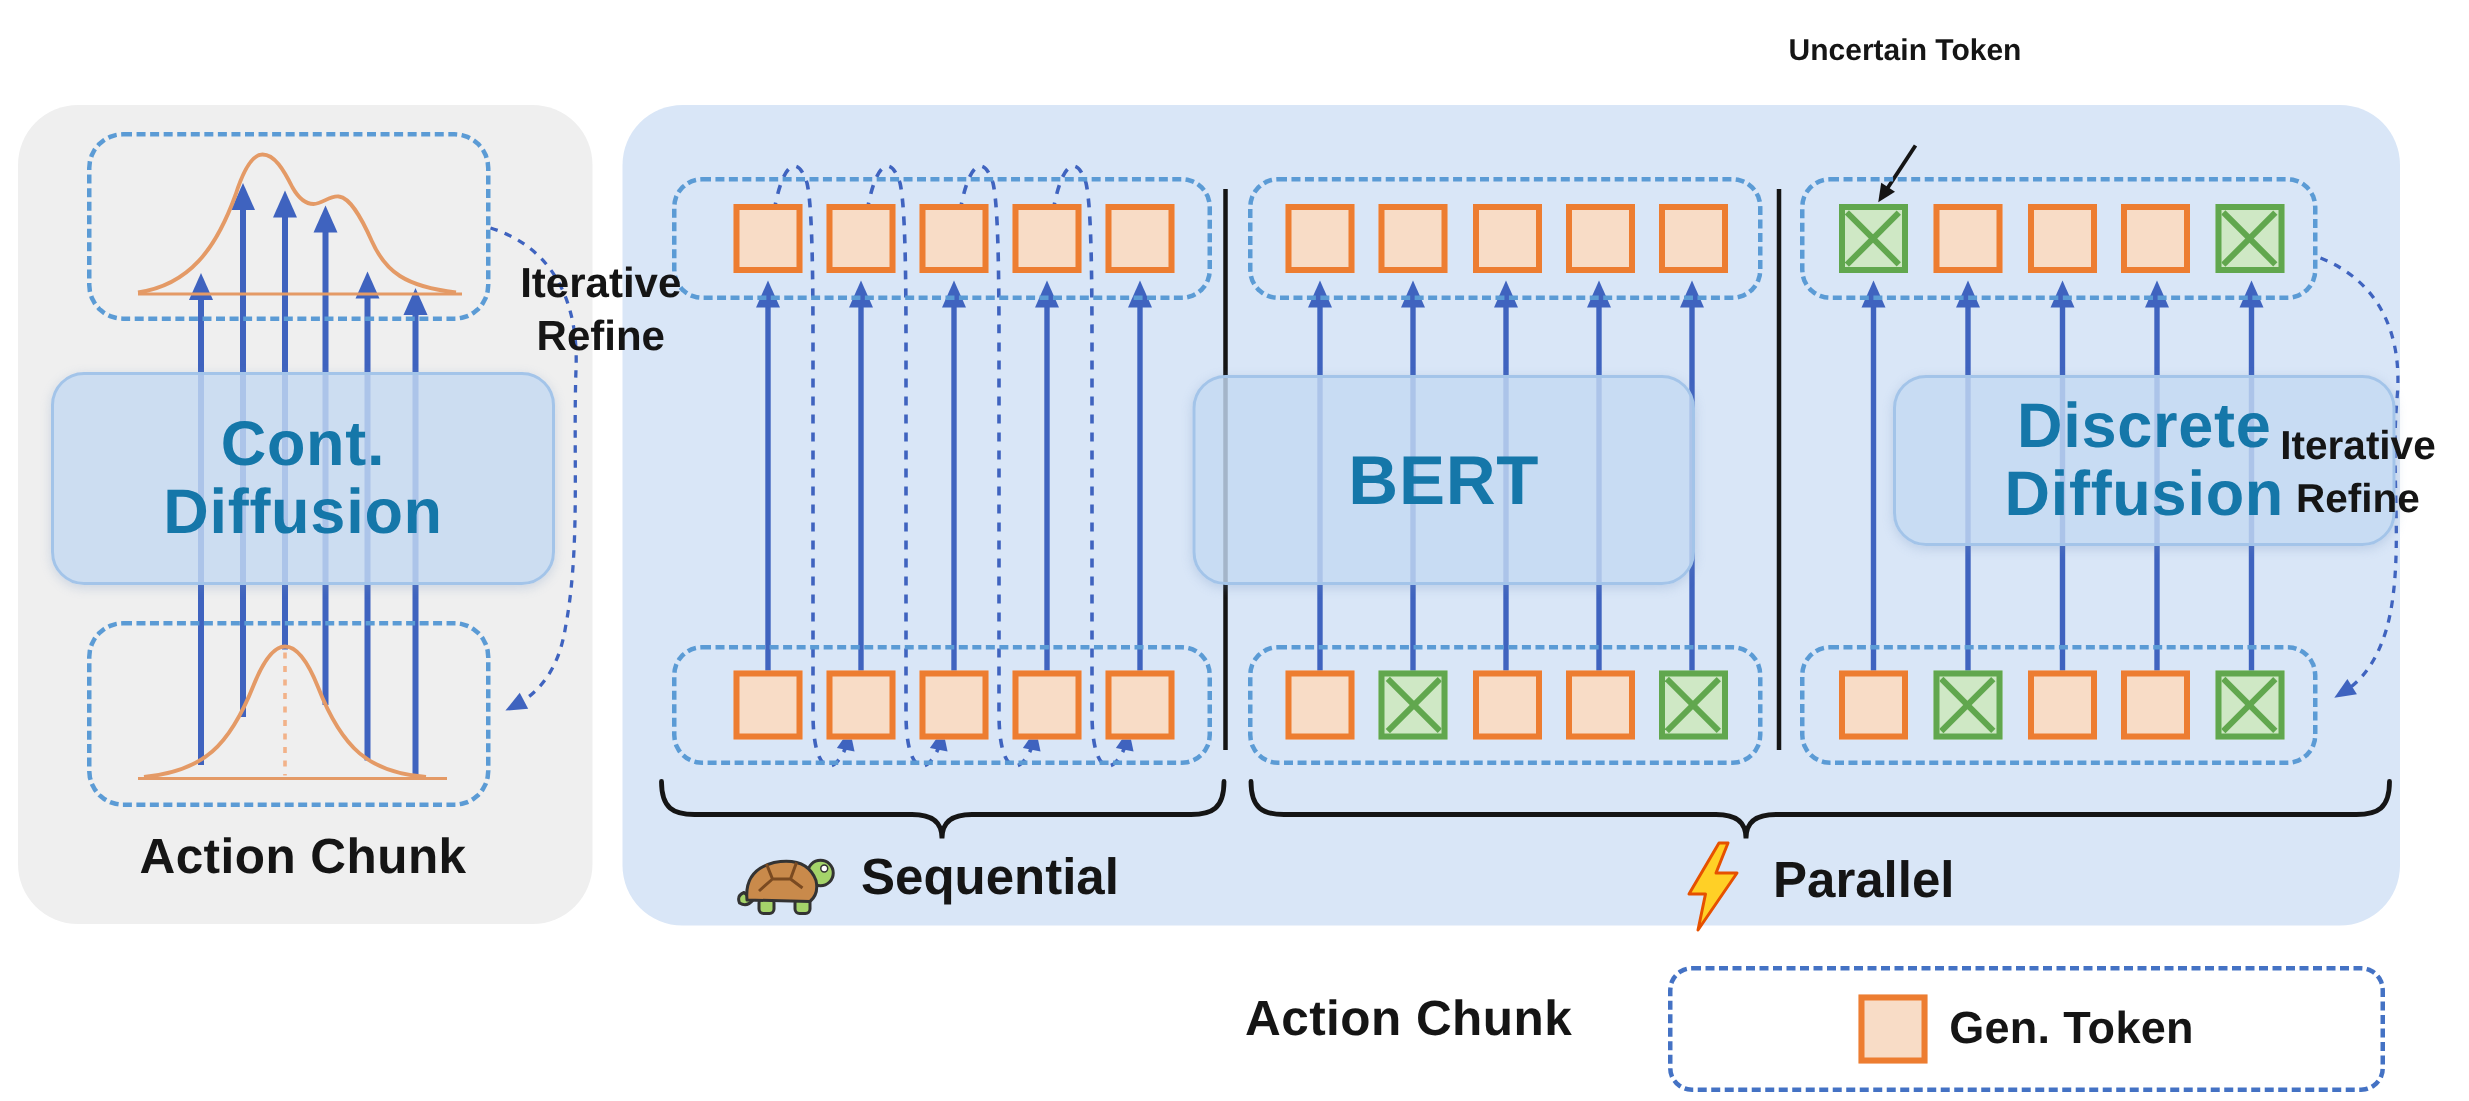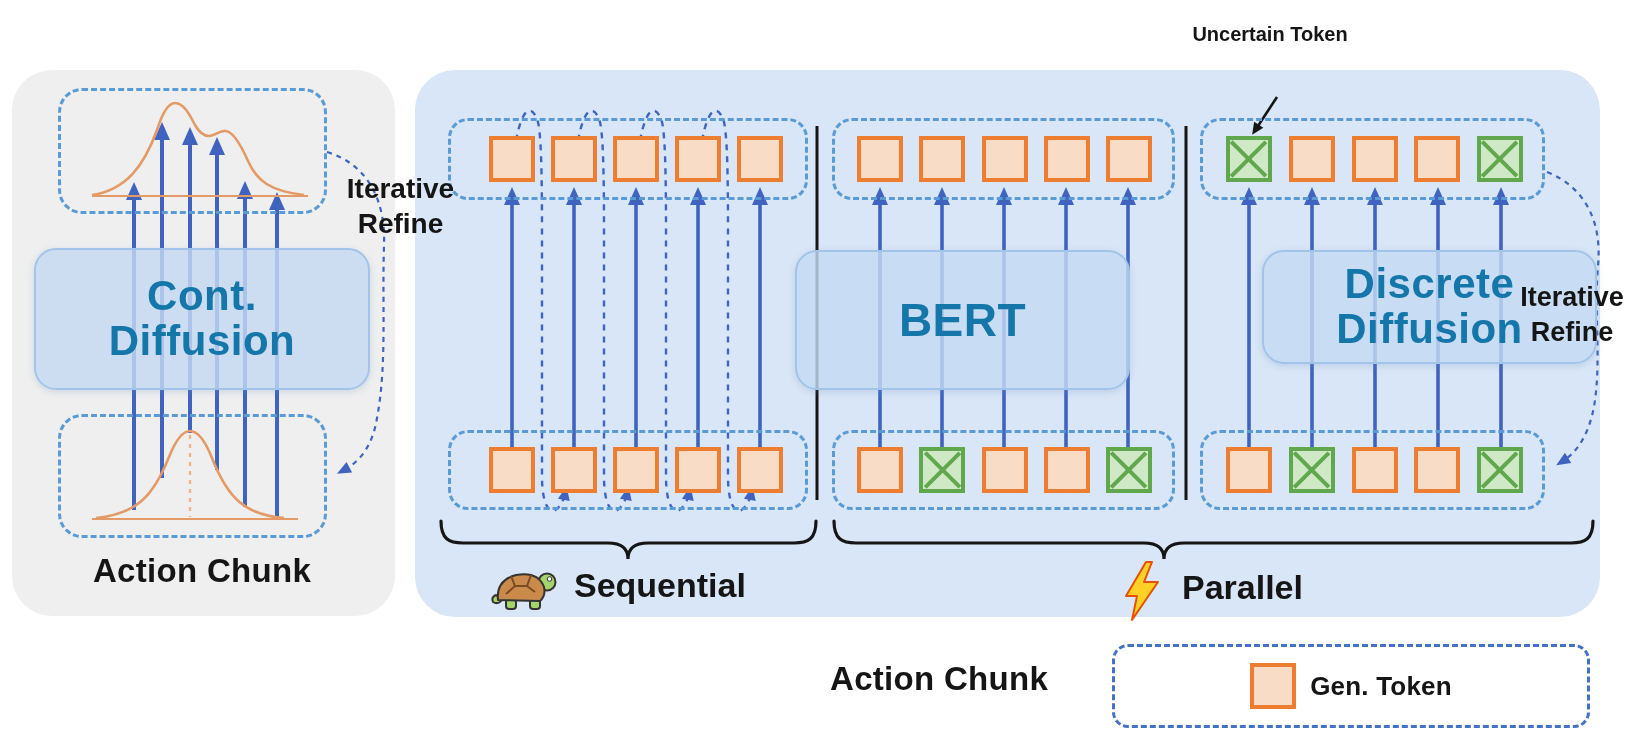--- a/index.html
+++ b/index.html
@@ -33,21 +33,21 @@
   .label{position:absolute;z-index:3;color:var(--ink);font-weight:700;}
   .caption{font-size:33px;letter-spacing:.3px;}
   .refine-note{font-size:28px;line-height:35px;text-align:center;}
   .uncertain-note{font-size:20px;line-height:37px;text-align:center;}
   .mode-label{font-size:34px;}
   .icon-box{position:absolute;z-index:3;}
   .legend{position:absolute;left:1112px;top:644px;width:478px;height:84px;background:#fff;
     border:3px dashed var(--legend-dash);border-radius:16px;display:flex;align-items:center;justify-content:center;
     gap:20px;z-index:3;}
   .legend-item{display:flex;align-items:center;gap:14px;}
-  .legend-label{font-weight:700;font-size:26px;color:var(--ink);letter-spacing:.2px;}
+  .legend-label{font-weight:700;font-size:30px;color:var(--ink);letter-spacing:.2px;}
 </style>
 </head>
 <body>
 
 <div class="canvas">
 
   <div class="panel gray"></div>
   <div class="panel blue"></div>
 
   <svg class="wires" width="1646" height="734" viewBox="0 0 1646 734">

